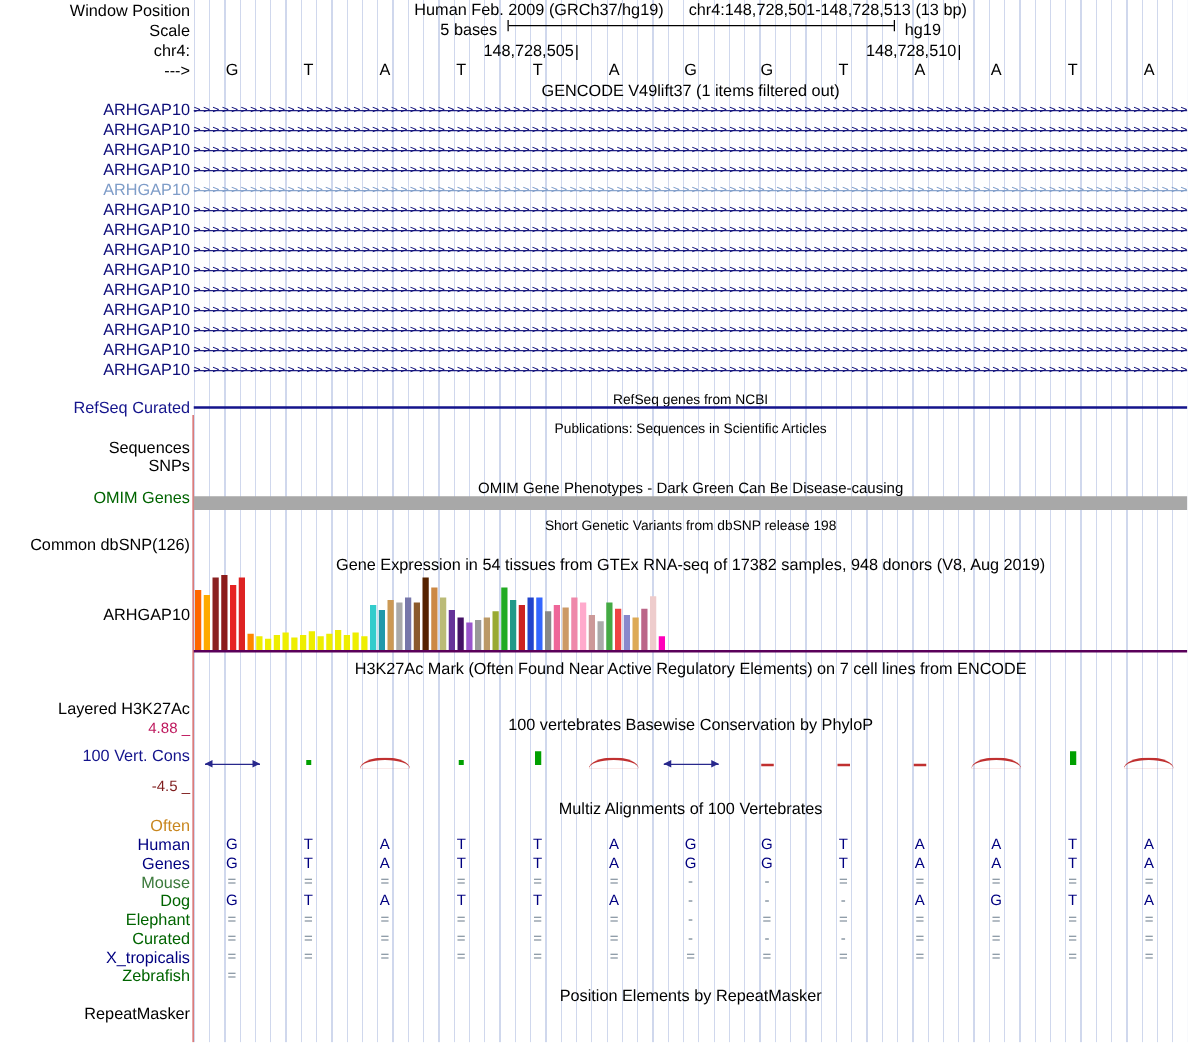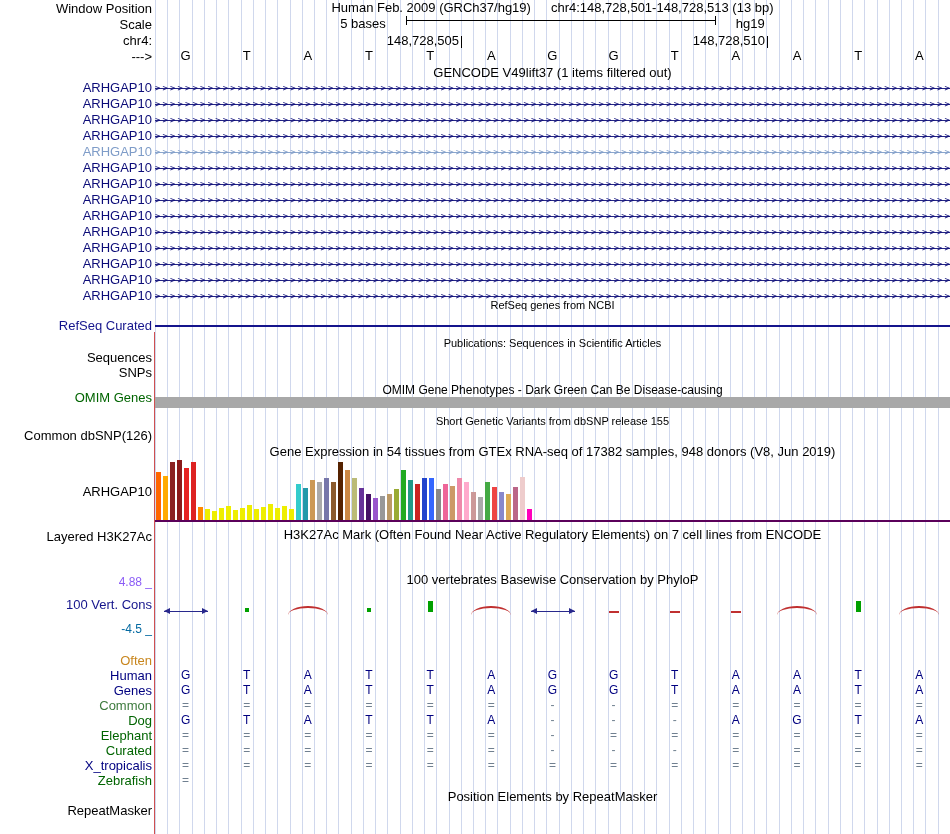--- a/index.html
+++ b/index.html
@@ -1,28 +1,28 @@
 <!DOCTYPE html>
 <html><head>
 <meta charset="utf-8">
 <style>
   *{margin:0;padding:0;box-sizing:border-box}
   body{background:#fff;font-family:"Liberation Sans","DejaVu Sans",sans-serif}
   .browser{position:relative;width:950px;height:834px;background:#fff;overflow:hidden}
   
   .lbl{position:absolute;left:0;width:152px;height:16px;line-height:16px;text-align:right;
        font-size:13px;white-space:nowrap;color:#000}
-  .navy{color:#14148c}.green{color:#006400}.blue{color:#8b5cf6}.red{color:#0369a1}
+  .navy{color:#14148c}.green{color:#006400}.blue{color:#be185d}.red{color:#7f1d1d}
   
   .tracks{position:absolute;left:155px;top:0;width:795px;height:834px;
       background:repeating-linear-gradient(to right, rgba(150,168,215,.45) 0 1px, transparent 1px 12.23px)}
   .redline{position:absolute;left:154px;top:332px;width:1px;height:502px;background:#d05050}
   .hrow{position:absolute;left:0;width:100%;height:16px;display:flex;align-items:flex-start;
         justify-content:center;font-size:13px;color:#000}
-  .hrow1{gap:20px}.hrow2{gap:20px}
+  .hrow1{gap:20px}.hrow2{gap:8px}
   .scalebar{width:310px;height:9px;border-left:1px solid #000;border-right:1px solid #000;position:relative}
   .scalebar::after{content:"";position:absolute;left:0;right:0;top:4px;height:1px;background:#000}
   .coord{position:absolute;height:16px;line-height:16px;text-align:right;font-size:13px;color:#000}
   .ctick{position:absolute;width:1px;height:12px;background:#000}
   .baserow{position:absolute;left:0;width:100%;display:flex}
   .cell{width:61.1538px;text-align:center}
   .title{position:absolute;left:0;width:100%;text-align:center;color:#000;white-space:nowrap}
   .t13{font-size:13px}.t12{font-size:12px}.t11{font-size:11px}
   
   .tx{position:absolute;left:0;width:100%;height:16px}
@@ -62,21 +62,21 @@
   <div class="lbl" style="top:17px">Scale</div>
   <div class="lbl" style="top:33px">chr4:</div>
   <div class="lbl" style="top:49px">---&gt;</div>
 
   <div class="lbl navy" style="top:318px">RefSeq Curated</div>
   <div class="lbl" style="top:350px">Sequences</div>
   <div class="lbl" style="top:365px">SNPs</div>
   <div class="lbl green" style="top:390px">OMIM Genes</div>
   <div class="lbl" style="top:428px">Common dbSNP(126)</div>
   <div class="lbl" style="top:484px">ARHGAP10</div>
-  <div class="lbl" style="top:529px">Layered H3K27Ac</div>
+  <div class="lbl" style="top:559px">Layered H3K27Ac</div>
   <div class="lbl blue" style="top:574px;font-size:12px">4.88 _</div>
   <div class="lbl navy" style="top:597px">100 Vert. Cons</div>
   <div class="lbl red" style="top:621px;font-size:12px">-4.5 _</div>
   <div class="lbl" style="top:803px">RepeatMasker</div>
 
   <div class="redline"></div>
 
   <div class="tracks" id="tracks">
 
     <div class="hrow hrow1" style="top:0">
@@ -108,31 +108,31 @@
         <div class="cell">G</div>
         <div class="cell">T</div>
         <div class="cell">A</div>
         <div class="cell">A</div>
         <div class="cell">T</div>
         <div class="cell">A</div>
       </div>
 
     <div class="title t13" style="top:65px">GENCODE V49lift37 (1 items filtered out)</div>
 
-    <div class="title t11" style="top:299px">RefSeq genes from NCBI</div>
+    <div class="title t11" style="top:314px">RefSeq genes from NCBI</div>
     <div class="refline"></div>
 
     <div class="title t11" style="top:337px">Publications: Sequences in Scientific Articles</div>
 
     <div class="title t12 green" style="top:383px">OMIM Gene Phenotypes - Dark Green Can Be Disease-causing</div>
     <div class="omimbar"></div>
 
-    <div class="title t11" style="top:415px">Short Genetic Variants from dbSNP release 155</div>
-
-    <div class="title t13" style="top:444px">Gene Expression in 54 tissues from GTEx RNA-seq of 17382 samples, 948 donors (V8, Jun 2019)</div>
+    <div class="title t11" style="top:415px">Short Genetic Variants from dbSNP release 198</div>
+
+    <div class="title t13" style="top:444px">Gene Expression in 54 tissues from GTEx RNA-seq of 17382 samples, 948 donors (V8, Aug 2019)</div>
     <div class="gtexbars" id="gtex-bars">
         <div class="gtex-bar" style="height: 48px; background: rgb(255, 102, 0);"></div>
         <div class="gtex-bar" style="height: 44px; background: rgb(255, 170, 0);"></div>
         <div class="gtex-bar" style="height: 58px; background: rgb(139, 34, 34);"></div>
         <div class="gtex-bar" style="height: 60px; background: rgb(139, 26, 26);"></div>
         <div class="gtex-bar" style="height: 52px; background: rgb(230, 34, 34);"></div>
         <div class="gtex-bar" style="height: 58px; background: rgb(221, 34, 34);"></div>
         <div class="gtex-bar" style="height: 13px; background: rgb(255, 136, 0);"></div>
         <div class="gtex-bar" style="height: 11px; background: rgb(238, 238, 0);"></div>
         <div class="gtex-bar" style="height: 9px; background: rgb(238, 238, 0);"></div>
@@ -196,20 +196,21 @@
         <div class="mk mk-arc" style="left: 316.346px;"></div>
         <div class="mk mk-arrow" style="left: 375.5px;"></div>
         <div class="mk mk-dash" style="left: 453.654px;"></div>
         <div class="mk mk-dash" style="left: 514.808px;"></div>
         <div class="mk mk-dash" style="left: 575.962px;"></div>
         <div class="mk mk-arc" style="left: 622.115px;"></div>
         <div class="mk mk-green-md" style="left: 700.769px;"></div>
         <div class="mk mk-arc" style="left: 744.423px;"></div>
       </div>
 
+    <div class="title t13 blue" style="top:639px">Multiz Alignments of 100 Vertebrates</div>
 
     <div class="title t13" style="top:789px">Position Elements by RepeatMasker</div>
   <div class="tx" style="top: 80px; color: rgb(12, 12, 120);">
         <div class="tx-line"></div>
         <div class="tx-arrows">&gt;&gt;&gt;&gt;&gt;&gt;&gt;&gt;&gt;&gt;&gt;&gt;&gt;&gt;&gt;&gt;&gt;&gt;&gt;&gt;&gt;&gt;&gt;&gt;&gt;&gt;&gt;&gt;&gt;&gt;&gt;&gt;&gt;&gt;&gt;&gt;&gt;&gt;&gt;&gt;&gt;&gt;&gt;&gt;&gt;&gt;&gt;&gt;&gt;&gt;&gt;&gt;&gt;&gt;&gt;&gt;&gt;&gt;&gt;&gt;&gt;&gt;&gt;&gt;&gt;&gt;&gt;&gt;&gt;&gt;&gt;&gt;&gt;&gt;&gt;&gt;&gt;&gt;&gt;&gt;&gt;&gt;&gt;&gt;&gt;&gt;&gt;&gt;&gt;&gt;&gt;&gt;&gt;&gt;&gt;&gt;&gt;&gt;&gt;&gt;&gt;&gt;&gt;&gt;&gt;&gt;&gt;&gt;&gt;&gt;&gt;&gt;&gt;&gt;&gt;&gt;&gt;&gt;&gt;&gt;&gt;&gt;&gt;&gt;&gt;&gt;&gt;&gt;&gt;&gt;&gt;&gt;&gt;&gt;&gt;&gt;&gt;&gt;&gt;&gt;&gt;&gt;&gt;&gt;&gt;&gt;&gt;&gt;&gt;&gt;&gt;&gt;&gt;&gt;&gt;&gt;&gt;&gt;&gt;&gt;&gt;&gt;&gt;&gt;&gt;&gt;&gt;&gt;&gt;&gt;</div>
       </div>
       <div class="tx" style="top: 96px; color: rgb(12, 12, 120);">
         <div class="tx-line"></div>
         <div class="tx-arrows">&gt;&gt;&gt;&gt;&gt;&gt;&gt;&gt;&gt;&gt;&gt;&gt;&gt;&gt;&gt;&gt;&gt;&gt;&gt;&gt;&gt;&gt;&gt;&gt;&gt;&gt;&gt;&gt;&gt;&gt;&gt;&gt;&gt;&gt;&gt;&gt;&gt;&gt;&gt;&gt;&gt;&gt;&gt;&gt;&gt;&gt;&gt;&gt;&gt;&gt;&gt;&gt;&gt;&gt;&gt;&gt;&gt;&gt;&gt;&gt;&gt;&gt;&gt;&gt;&gt;&gt;&gt;&gt;&gt;&gt;&gt;&gt;&gt;&gt;&gt;&gt;&gt;&gt;&gt;&gt;&gt;&gt;&gt;&gt;&gt;&gt;&gt;&gt;&gt;&gt;&gt;&gt;&gt;&gt;&gt;&gt;&gt;&gt;&gt;&gt;&gt;&gt;&gt;&gt;&gt;&gt;&gt;&gt;&gt;&gt;&gt;&gt;&gt;&gt;&gt;&gt;&gt;&gt;&gt;&gt;&gt;&gt;&gt;&gt;&gt;&gt;&gt;&gt;&gt;&gt;&gt;&gt;&gt;&gt;&gt;&gt;&gt;&gt;&gt;&gt;&gt;&gt;&gt;&gt;&gt;&gt;&gt;&gt;&gt;&gt;&gt;&gt;&gt;&gt;&gt;&gt;&gt;&gt;&gt;&gt;&gt;&gt;&gt;&gt;&gt;&gt;&gt;&gt;&gt;&gt;</div>
       </div>
@@ -407,19 +408,19 @@
     <div class="lbl" style="top: 192px; color: rgb(12, 12, 120);">ARHGAP10</div>
     <div class="lbl" style="top: 208px; color: rgb(12, 12, 120);">ARHGAP10</div>
     <div class="lbl" style="top: 224px; color: rgb(12, 12, 120);">ARHGAP10</div>
     <div class="lbl" style="top: 240px; color: rgb(12, 12, 120);">ARHGAP10</div>
     <div class="lbl" style="top: 256px; color: rgb(12, 12, 120);">ARHGAP10</div>
     <div class="lbl" style="top: 272px; color: rgb(12, 12, 120);">ARHGAP10</div>
     <div class="lbl" style="top: 288px; color: rgb(12, 12, 120);">ARHGAP10</div>
     <div class="lbl mz-lbl" style="top: 653px; color: rgb(200, 134, 30);">Often</div>
     <div class="lbl mz-lbl" style="top: 668px; color: rgb(0, 0, 128);">Human</div>
     <div class="lbl mz-lbl" style="top: 683px; color: rgb(0, 0, 128);">Genes</div>
-    <div class="lbl mz-lbl" style="top: 698px; color: rgb(60, 122, 60);">Common</div>
+    <div class="lbl mz-lbl" style="top: 698px; color: rgb(60, 122, 60);">Mouse</div>
     <div class="lbl mz-lbl" style="top: 713px; color: rgb(0, 100, 0);">Dog</div>
     <div class="lbl mz-lbl" style="top: 728px; color: rgb(0, 100, 0);">Elephant</div>
     <div class="lbl mz-lbl" style="top: 743px; color: rgb(0, 100, 0);">Curated</div>
     <div class="lbl mz-lbl" style="top: 758px; color: rgb(0, 0, 128);">X_tropicalis</div>
     <div class="lbl mz-lbl" style="top: 773px; color: rgb(0, 100, 0);">Zebrafish</div>
   </div>
 
 </body></html>

